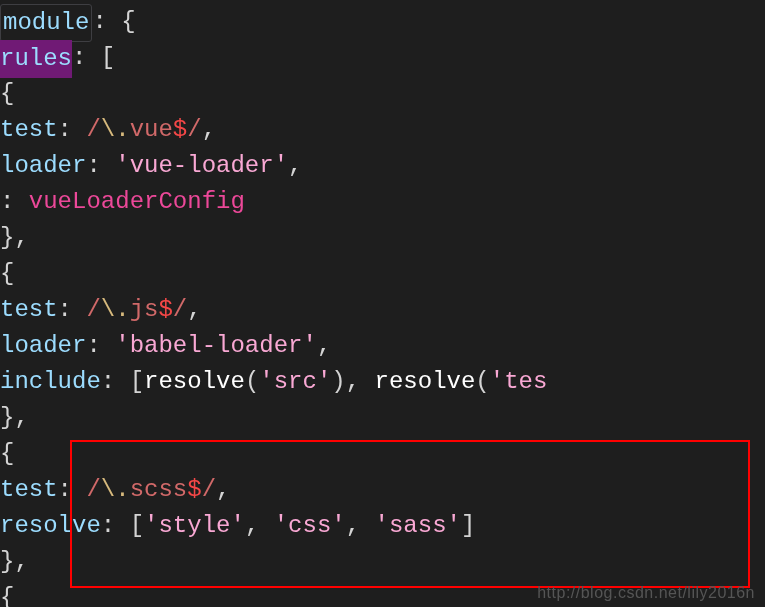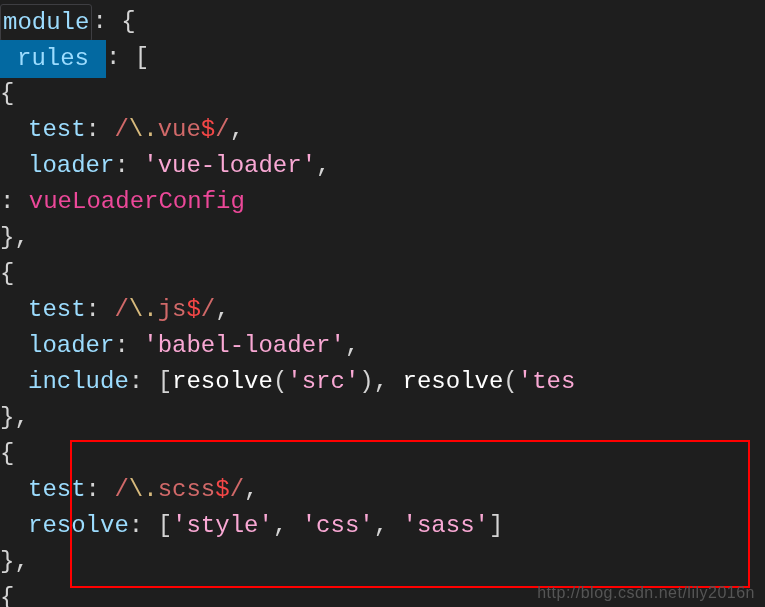--- a/index.html
+++ b/index.html
@@ -19,36 +19,36 @@
       overflow: hidden;
       position: relative;
     }
     .line {
       white-space: pre;
       height: 36px;
       display: flex;
       align-items: flex-start;
       font-family: Liberation Mono, monospace;
     }
-    .prop { color: #9cdcfe; padding-left: 28px; }
+    .prop { color: #9cdcfe; }
     .punct { color: #d4d4d4; }
     .regex { color: #d16969; }
     .regex-escape { color: #d7ba7d; }
     .regex-anchor { color: #f44747; }
     .string { color: #f9a8d4; }
     .func { color: #ffffff; }
     .var-ref { color: #ec4899; }
     .highlight-box {
       border: 1px solid #3e3e42;
       border-radius: 3px;
       padding: 0 2px;
     }
     .sel-bg {
-      background: #0369a1;
-      padding: 1px 17px;
+      background: #701a75;
+      padding: 1px 0;
     }
     .red-box {
       position: absolute;
       border: 2px solid #ff0000;
       left: 70px;
       top: 440px;
       width: 680px;
       height: 148px;
       pointer-events: none;
     }

